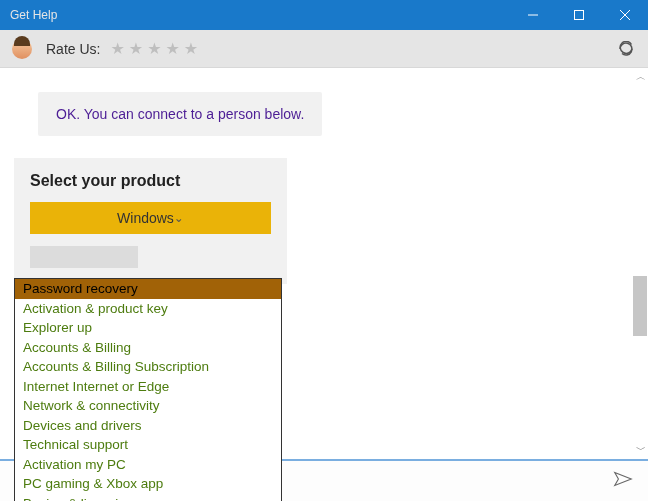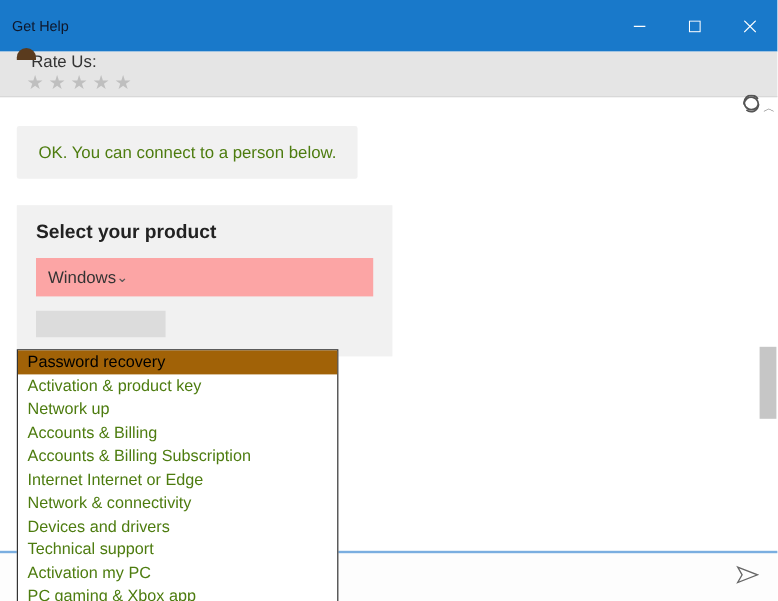--- a/index.html
+++ b/index.html
@@ -1,38 +1,38 @@
 <!DOCTYPE html>
 <html><head>
 <meta charset="utf-8">
 <style>
   * { margin: 0; padding: 0; box-sizing: border-box; font-family: "Segoe UI", sans-serif; }
   body { width: 648px; height: 501px; overflow: hidden; background: #fff; position: relative; }
 
-  .titlebar { height: 43px; background: #1979ca; color: #0f172a; display: flex; align-items: center; padding-left: 10px; font-size: 12px; }
+  .titlebar { height: 30px; background: #1979ca; color: #e5e5e5; display: flex; align-items: center; padding-left: 10px; font-size: 12px; }
   .titlebar .spacer { flex: 1; }
   .winbtn { width: 46px; height: 30px; display: flex; align-items: center; justify-content: center; color: #fff; }
   .winbtn svg { width: 10px; height: 10px; stroke: #fff; stroke-width: 1; fill: none; }
 
-  .ratebar { height: 38px; background: #e5e5e5; display: flex; padding: 0 12px; border-bottom: 1px solid #d8d8d8; flex-direction: column; }
+  .ratebar { height: 38px; background: #e5e5e5; display: flex; align-items: center; padding: 0 12px; border-bottom: 1px solid #d8d8d8; }
   .avatar { width: 20px; height: 20px; border-radius: 50%; background: linear-gradient(#f6c9a0,#e09060); position:relative; }
   .avatar::after{content:"";position:absolute;top:-3px;left:2px;width:16px;height:10px;border-radius:8px 8px 0 0;background:#5a3b1e;}
   .rate-label { margin-left: 14px; font-size: 14px; color: #333; }
   .stars { margin-left: 10px; display: flex; gap: 4px; }
   .star { color: #bfbfbf; font-size: 16px; }
   .refresh { margin-left: auto; width: 20px; height: 20px; display:flex; align-items:center; justify-content:center;}
   .refresh svg { width:16px; height:16px; stroke:#555; stroke-width:1.5; fill:none; }
 
   .content { position: relative; height: calc(501px - 30px - 38px - 42px); padding: 12px 26px 0 14px; }
 
-  .bubble { display: inline-block; background: #f1f1f1; padding: 14px 18px; font-size: 14px; color: #4d7c0f; border-radius: 2px; margin-top: 12px;}
+  .bubble { display: inline-block; background: #f1f1f1; padding: 14px 18px; font-size: 14px; color: #4c1d95; border-radius: 2px; margin-top: 12px; margin-left: 24px;}
 
-  .card { margin-top: 22px; background: #f1f1f1; padding: 14px 16px 16px 16px; width: 313px; }
+  .card { margin-top: 22px; background: #f1f1f1; padding: 14px 16px 16px 16px; width: 273px; }
   .card h3 { font-size: 16px; font-weight: 600; color: #222; margin-bottom: 12px; }
-  .select { height: 32px; background: #fca5a5; display:flex; align-items:center; padding: 6px 10px; font-size: 14px; color:#333; justify-content: flex-start;}
+  .select { height: 32px; background: #eab308; display:flex; align-items:center; padding: 6px 10px; font-size: 14px; color:#333; justify-content: center;}
   .select .chev { font-size: 12px; color:#555;}
   .greybox { margin-top: 12px; width: 108px; height: 22px; background: #dcdcdc;}
 
   .dropdown { position: absolute; left: 14px; top: 210px; width: 268px; background: #fff; border: 1px solid #333; z-index: 10; }
   .dropdown .opt { height: 19.5px; line-height: 19.5px; padding: 0 8px; font-size: 13.5px; color: #4d7c0f; white-space: nowrap; overflow:hidden;}
   .dropdown .opt.sel { background: #a16207; color: #000; }
 
   .vscroll-hint { position:absolute; right:0; top:0; width:16px; height:100%; }
   .vscroll-hint .arrow{position:absolute; right:2px; font-size:10px; color:#777;}
   .vscroll-hint .thumb{position:absolute; right:1px; width:14px; background:#c6c6c6;}
@@ -105,21 +105,21 @@
       <span class="chev">⌄</span>
     </div>
     <div class="greybox"></div>
   </div>
 
   
   <div class="dropdown" id="dropdown">
 
     <div class="opt sel">Password recovery</div>
       <div class="opt">Activation &amp; product key</div>
-      <div class="opt">Network up</div>
+      <div class="opt">Explorer up</div>
       <div class="opt">Accounts &amp; Billing</div>
       <div class="opt">Accounts &amp; Billing Subscription</div>
       <div class="opt">Internet Internet or Edge</div>
       <div class="opt">Network &amp; connectivity</div>
       <div class="opt">Devices and drivers</div>
       <div class="opt">Technical support</div>
       <div class="opt">Activation my PC</div>
       <div class="opt">PC gaming &amp; Xbox app</div>
       <div class="opt">Buying &amp; licensing</div>
   </div>

